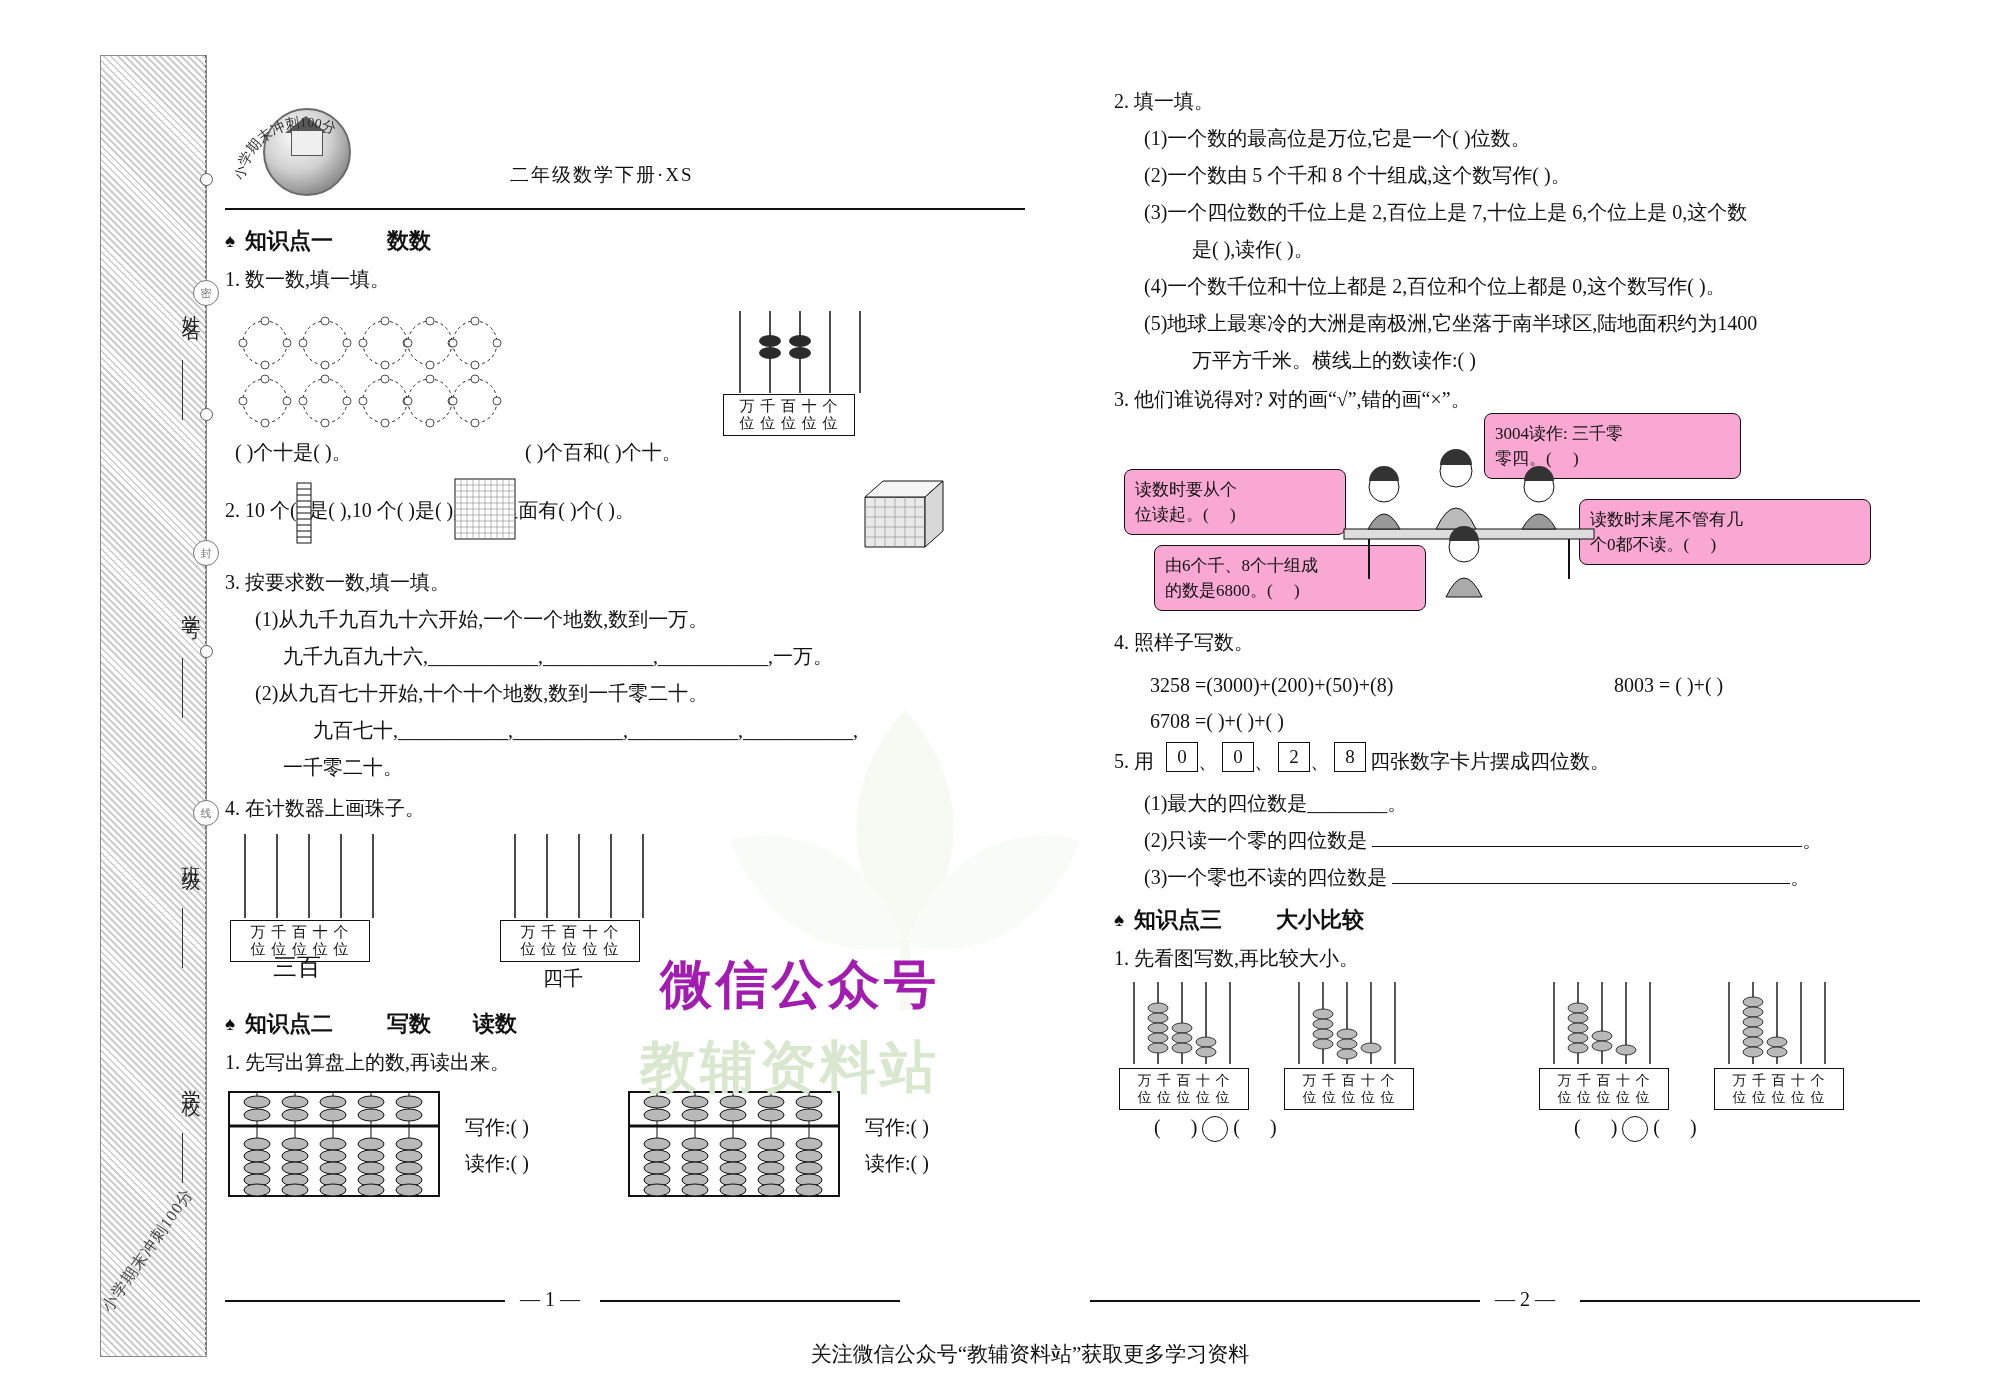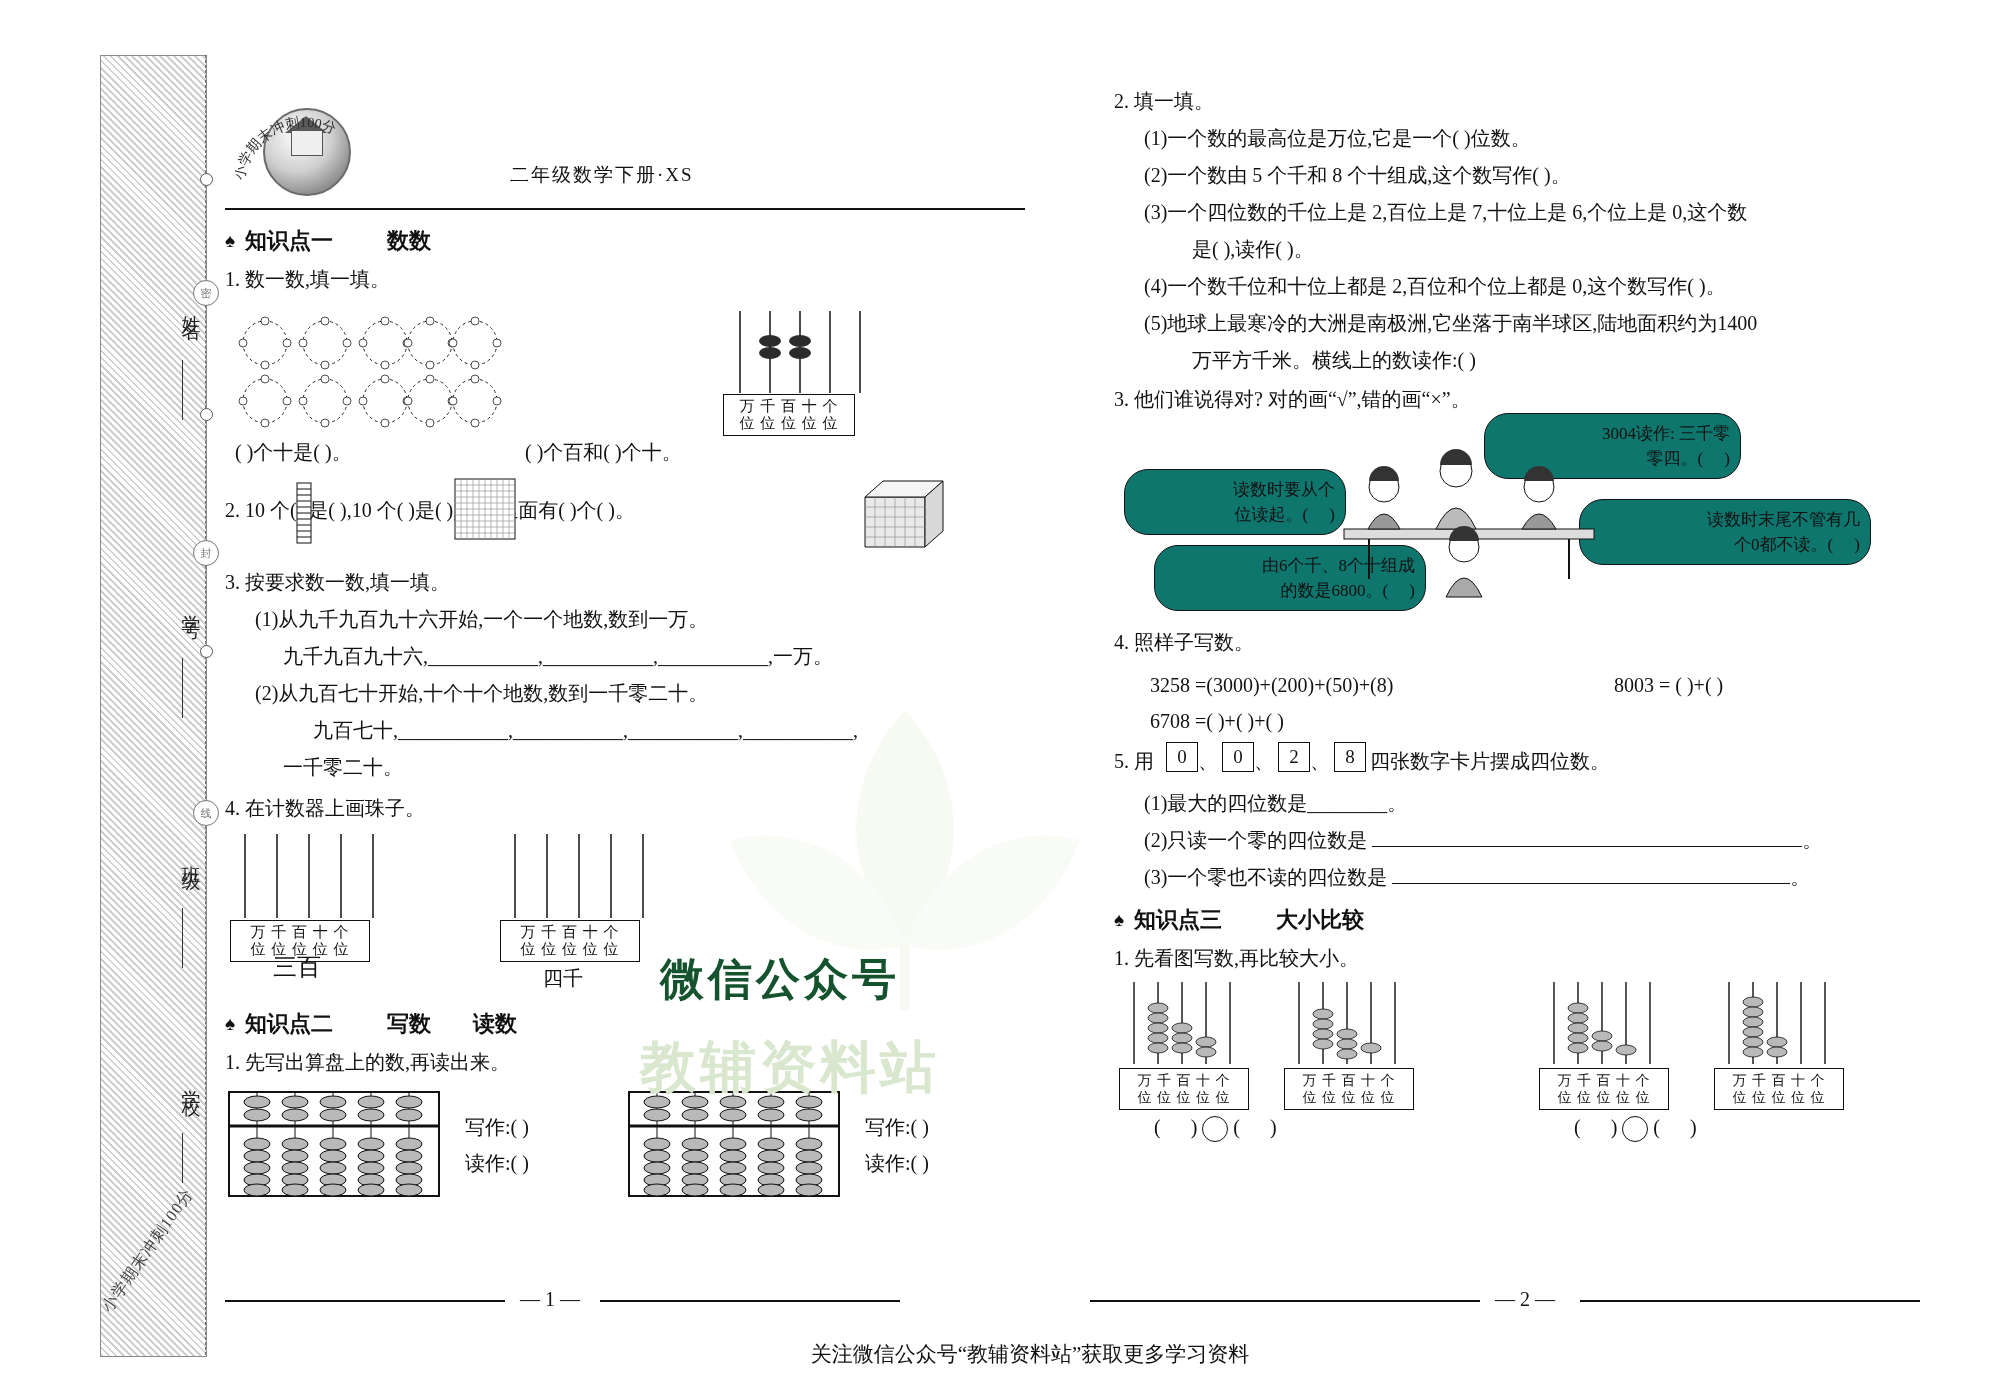--- a/index.html
+++ b/index.html
@@ -96,32 +96,32 @@
   .sub { margin-left:30px; }
   .u { border-bottom:1px solid #111; display:inline-block; }
 
   .posbox {
     border:1.5px solid #111; font-size:15px; line-height:17px; text-align:center;
     padding:3px 5px; background:#fff; letter-spacing:1px;
   }
 
   
   .bubble {
-    position:absolute; border:1.5px solid #111; border-radius:24px;
-    background:#0f766e; font-size:17px; line-height:25px; padding:7px 10px;text-align:right;
+    position:absolute; border:1.5px solid #111; border-radius:8px;
+    background:#f9a8d4; font-size:17px; line-height:25px; padding:7px 10px;
   }
 
   
   .wm { position:absolute; pointer-events:none; }
   .wm-leaf {
     left:690px; top:690px; width:430px; height:330px;
     opacity:.30;
   }
   .wm-text1 {
-    left:660px; top:950px; font-size:44px; color:#14532d; font-weight:bold;
+    left:660px; top:950px; font-size:52px; color:#a21caf; font-weight:bold;
     letter-spacing:4px; font-family:Liberation Sans, sans-serif;
   }
   .wm-text2 {
     left:640px; top:1030px; font-size:56px; color:#d9e7cf; font-weight:bold;
     letter-spacing:4px;
   }
   .footer-note {
     position:absolute; left:580px; top:1340px; width:900px; text-align:center;
     font-size:21px; color:#111;
   }

